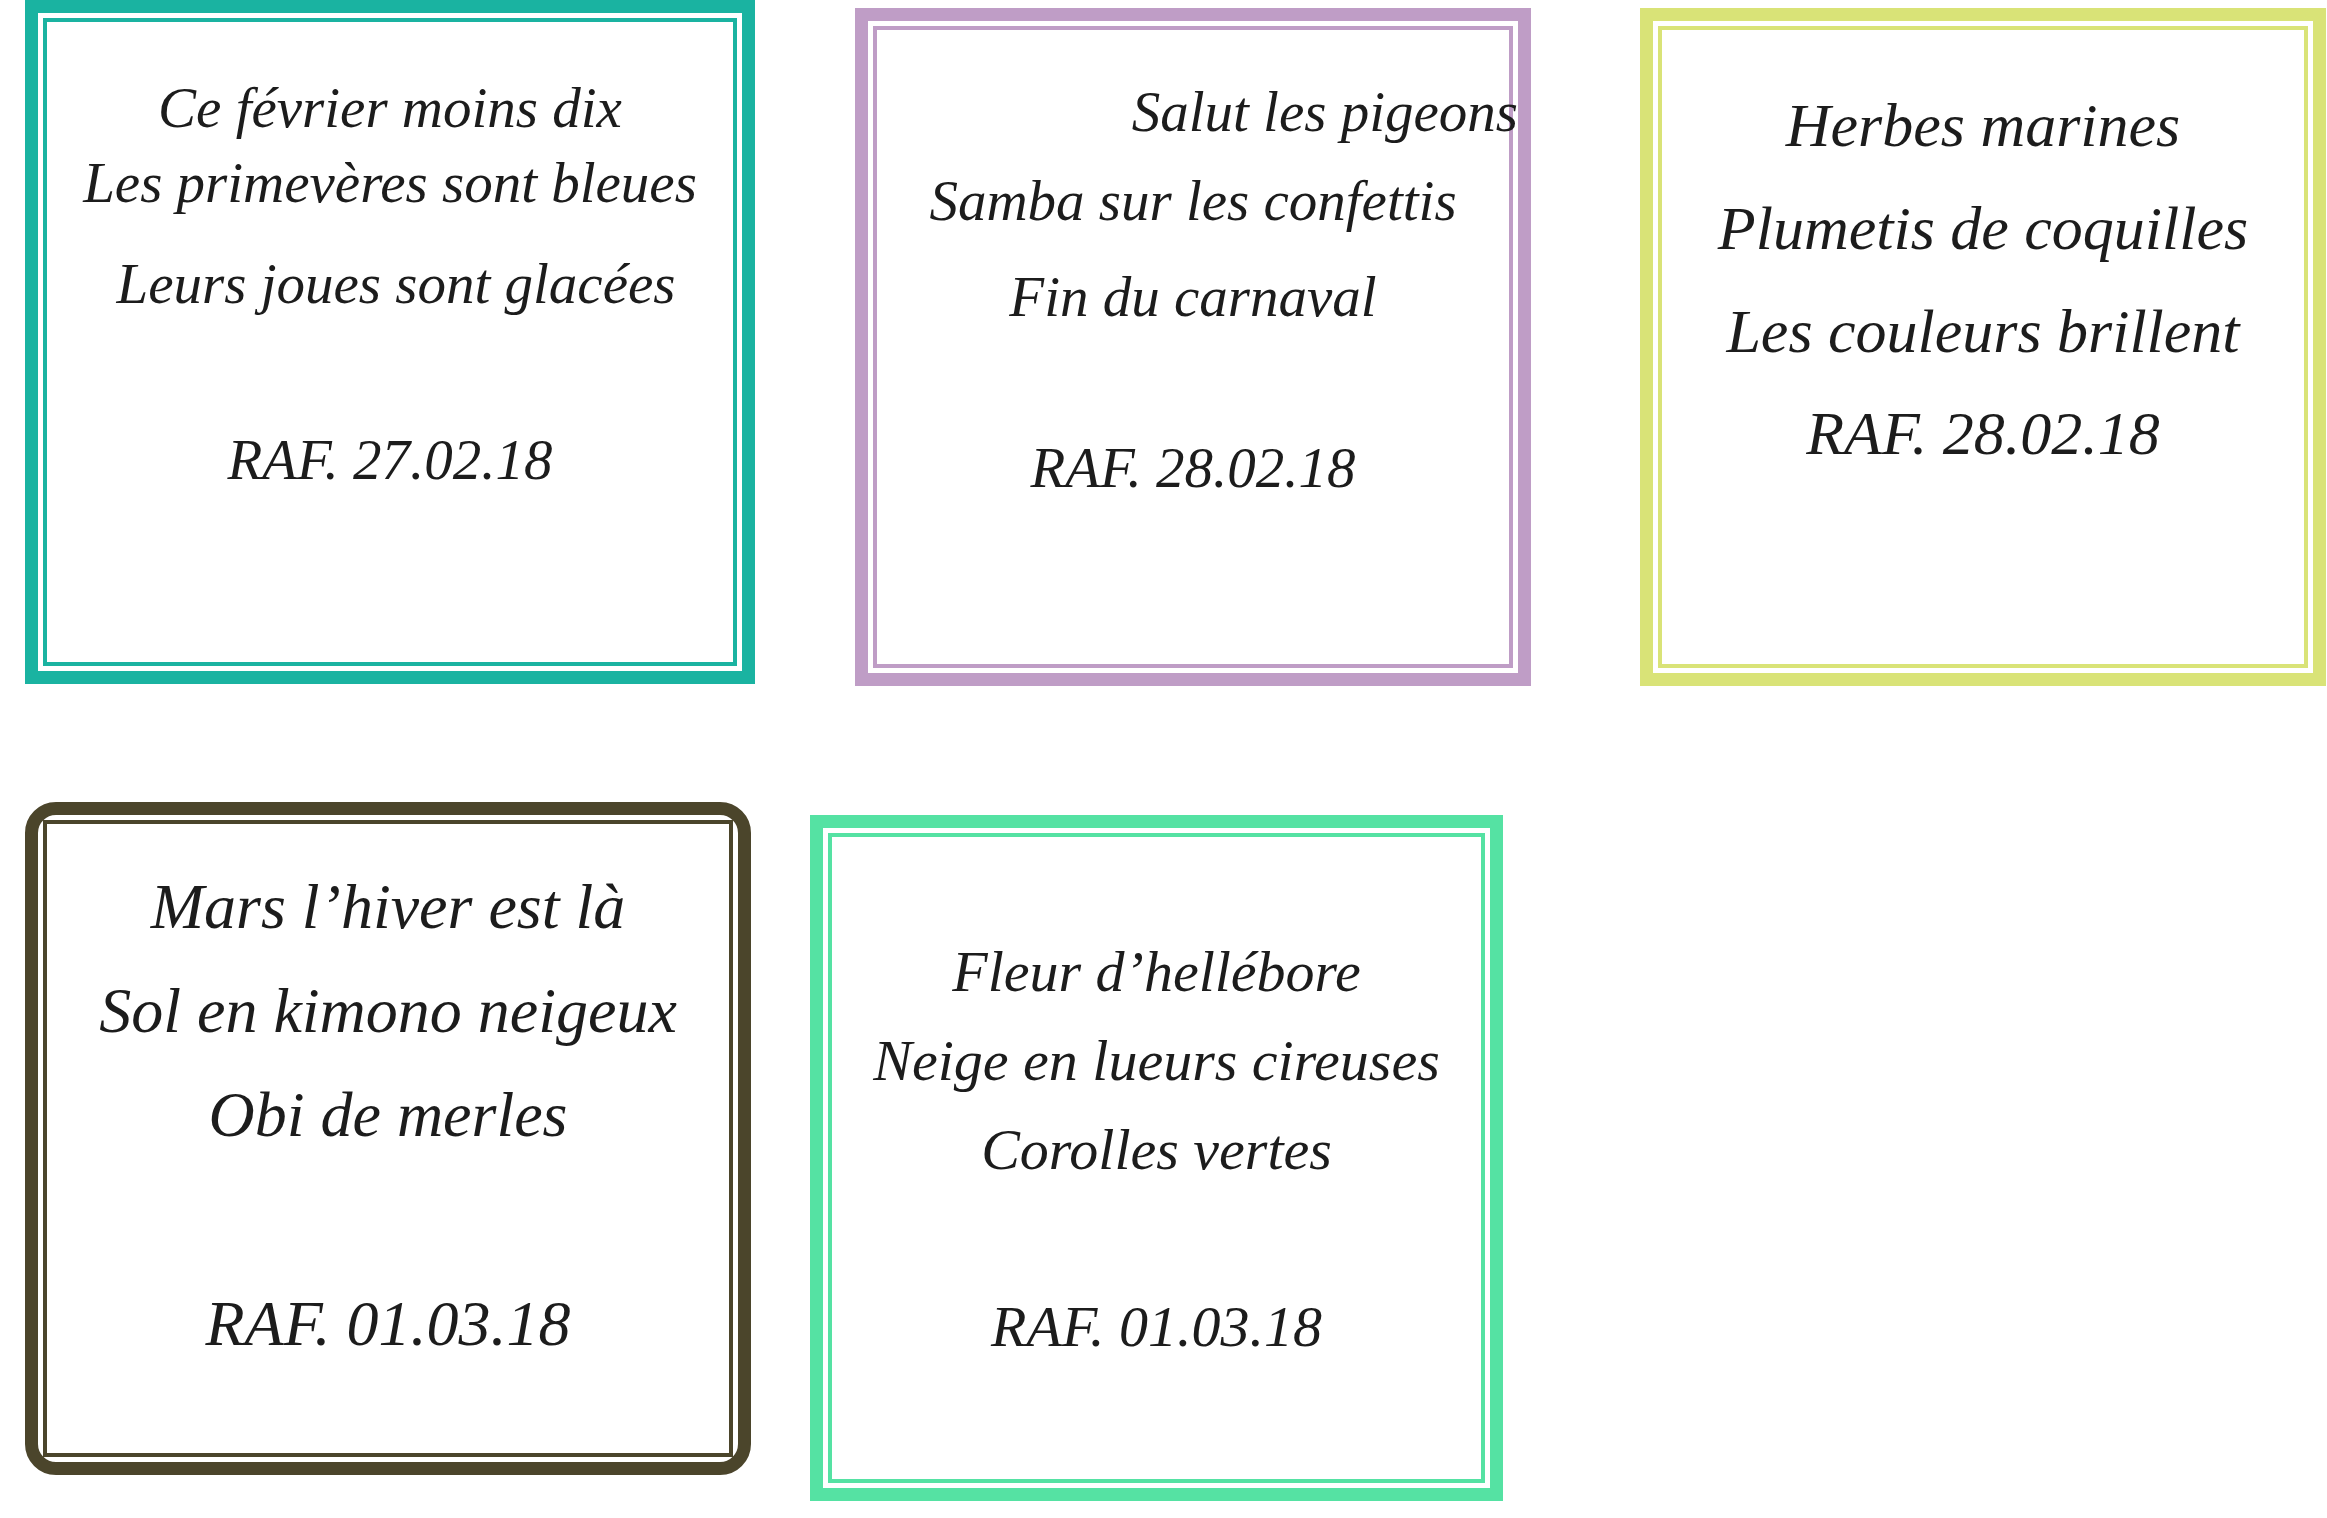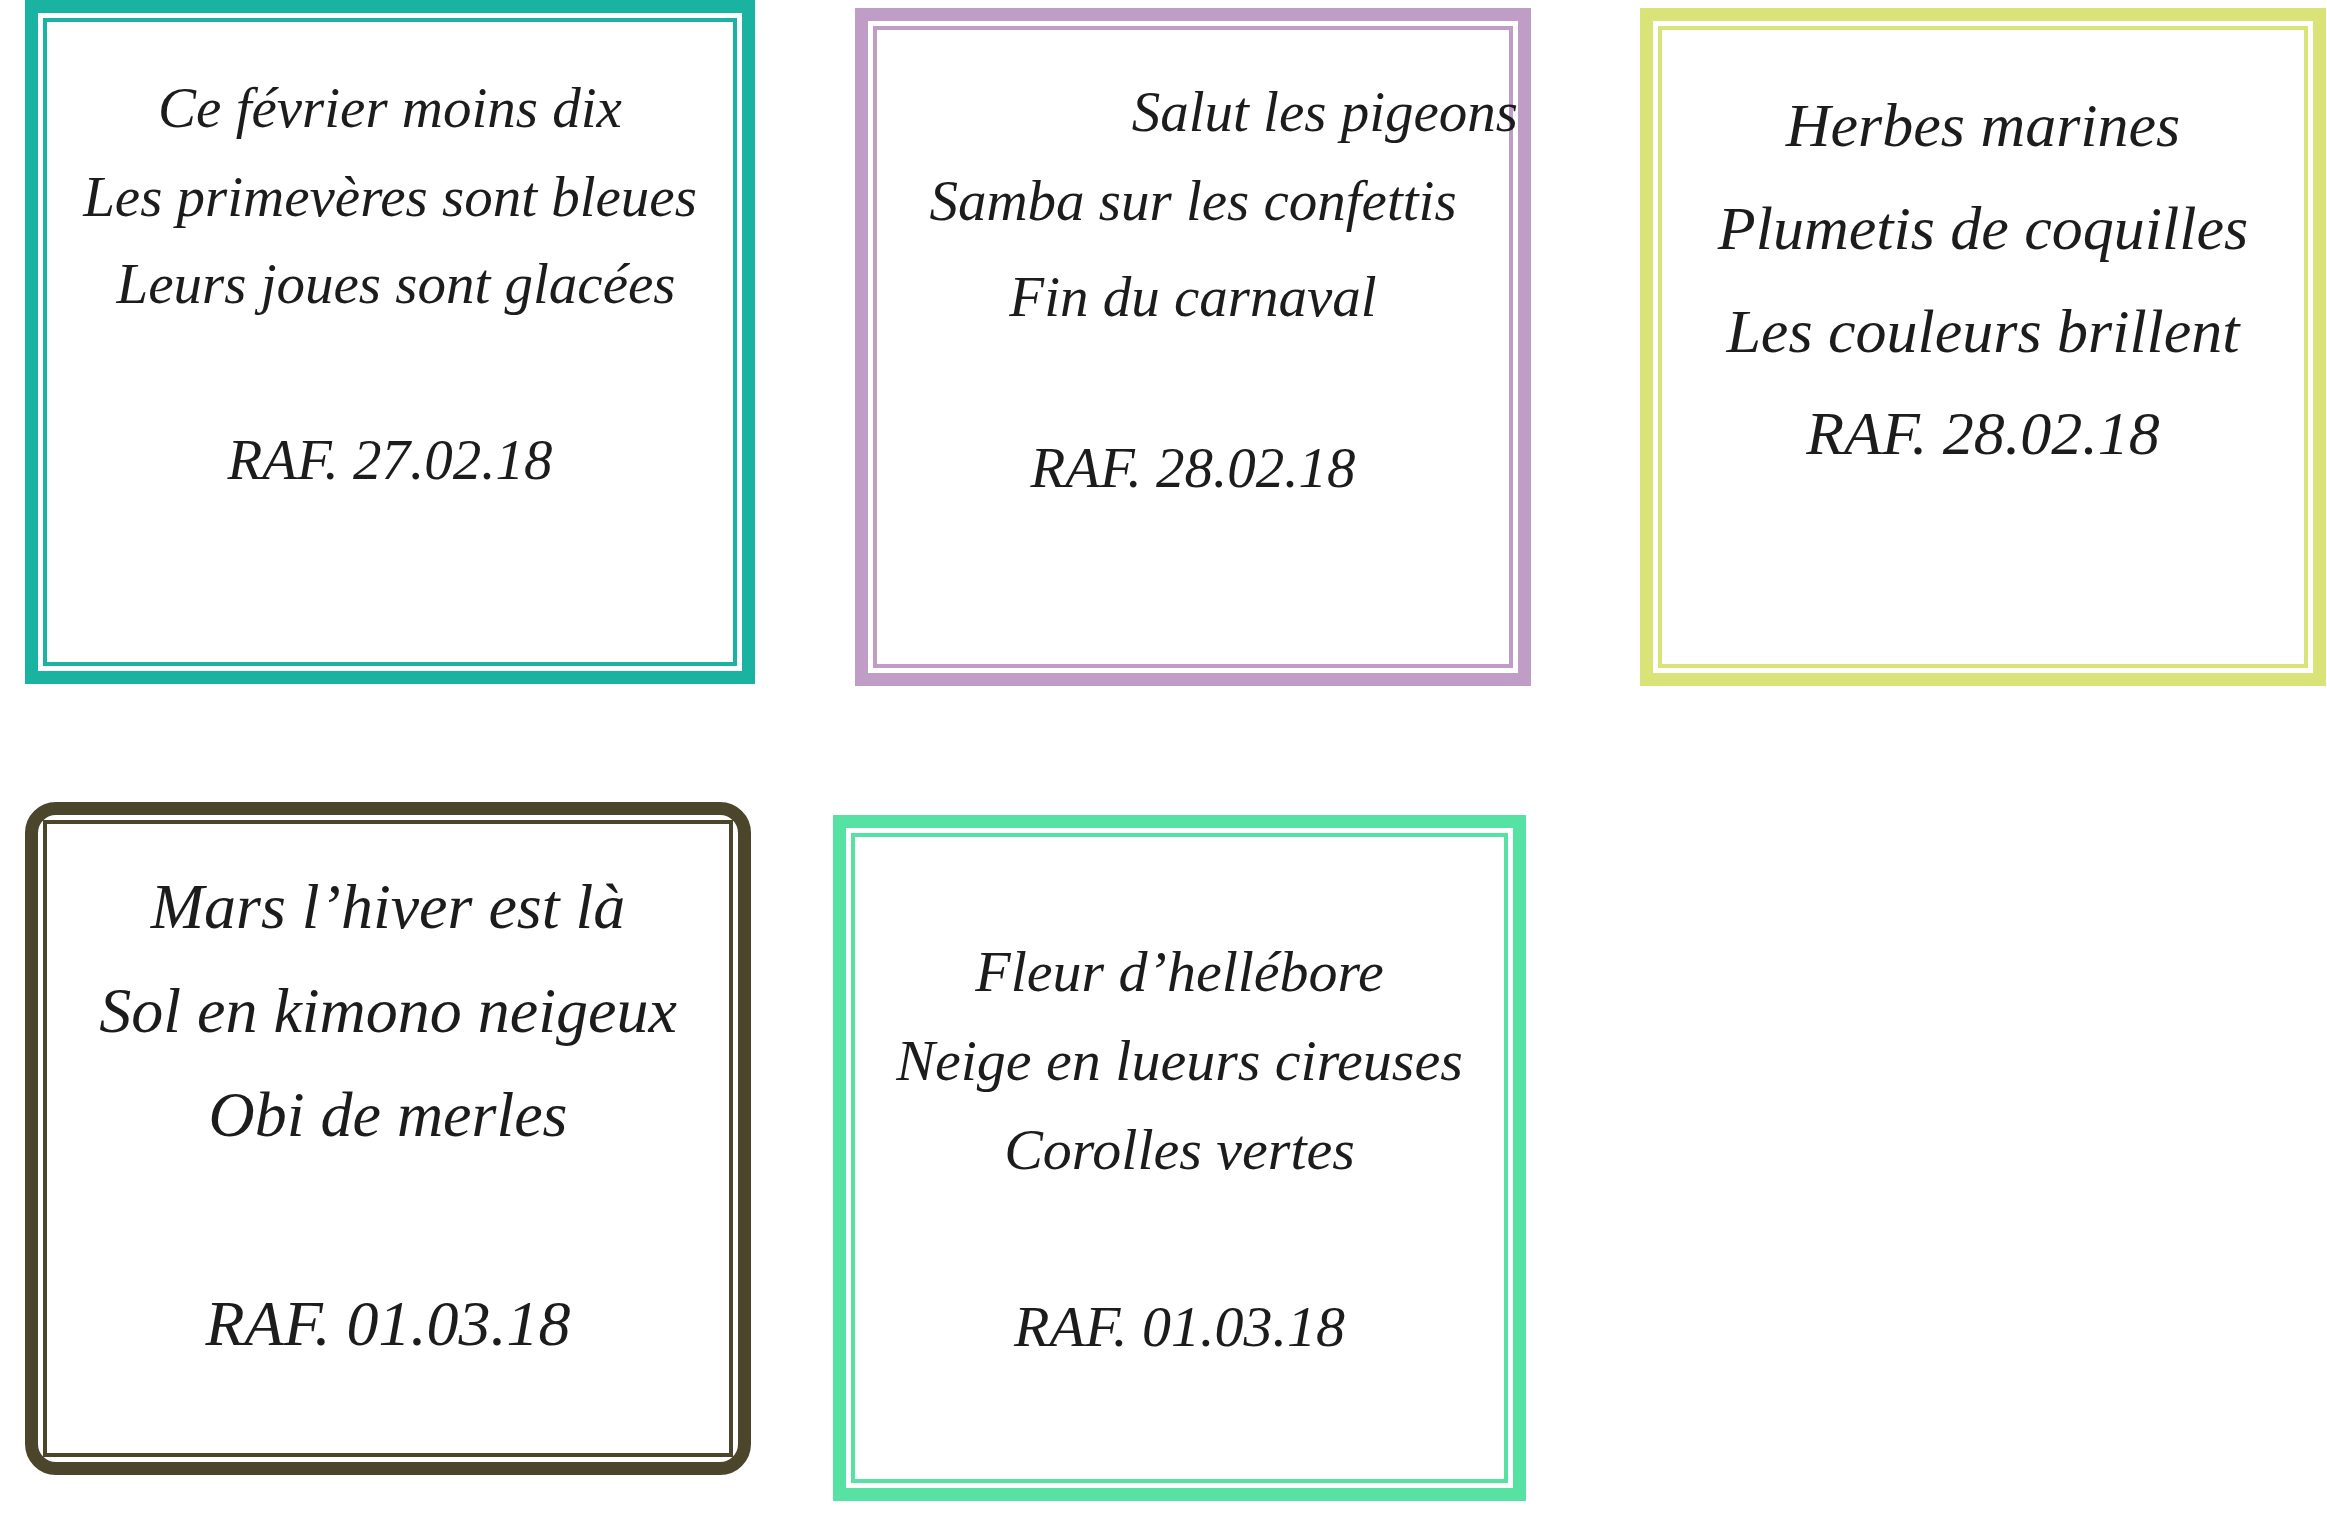--- a/index.html
+++ b/index.html
@@ -36,23 +36,23 @@
     text-align: center;
     line-height: 1.2;
     white-space: nowrap;
   }
 
   
   .card1 { left: 25px;   top: 0px;   width: 730px; height: 684px; font-size: 57px; }
   .card2 { left: 855px;  top: 8px;   width: 676px; height: 678px; font-size: 57px; }
   .card3 { left: 1640px; top: 8px;   width: 686px; height: 678px; font-size: 62px; }
   .card4 { left: 25px;   top: 802px; width: 726px; height: 673px; font-size: 64px; border-radius: 31px; }
-  .card5 { left: 833px;  top: 815px; width: 693px; height: 686px; font-size: 58px; }
+  .card5 { left: 810px;  top: 815px; width: 693px; height: 686px; font-size: 58px; }
 
-  .card1 .l1 { top: 61px; }  .card1 .l2 { top: 150px; } .card1 .l3 { top: 237px; margin-left: 12px; } .card1 .raf { top: 413px; }
+  .card1 .l1 { top: 61px; }  .card1 .l2 { top: 136px; } .card1 .l3 { top: 237px; margin-left: 12px; } .card1 .raf { top: 413px; }
   .card2 .l1 { top: 57px; text-align: right; }  .card2 .l2 { top: 146px; } .card2 .l3 { top: 235px; margin-top: 7px; } .card2 .raf { top: 413px; }
   .card3 .l1 { top: 67px; }  .card3 .l2 { top: 170px; } .card3 .l3 { top: 273px; } .card3 .raf { top: 375px; }
   .card4 .l1 { top: 54px; }  .card4 .l2 { top: 158px; } .card4 .l3 { top: 262px; } .card4 .raf { top: 471px; }
   .card5 .l1 { top: 109px; } .card5 .l2 { top: 198px; } .card5 .l3 { top: 287px; } .card5 .raf { top: 464px; }
 </style>
 </head>
 <body>
 
 <div class="canvas">
 

